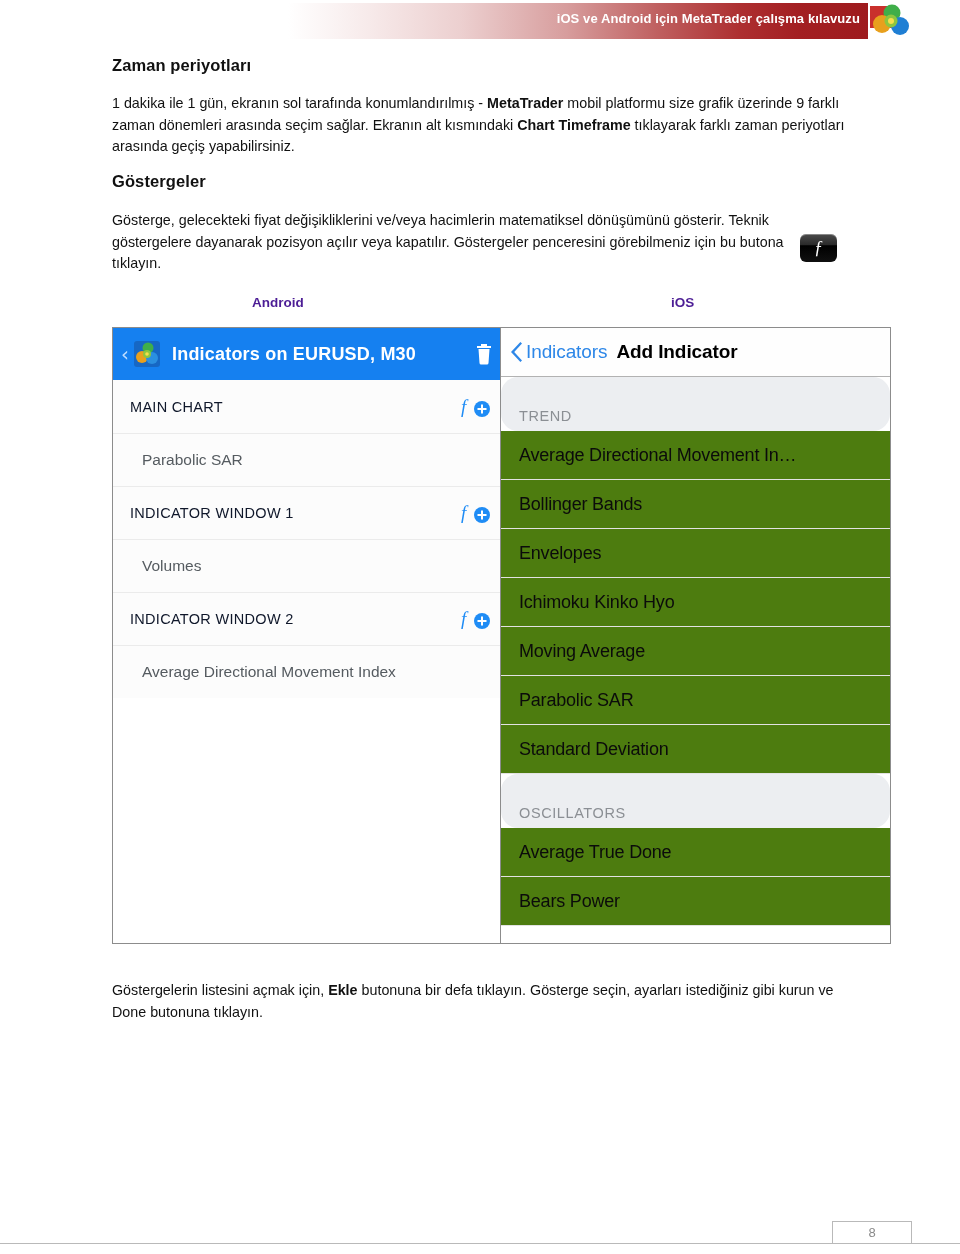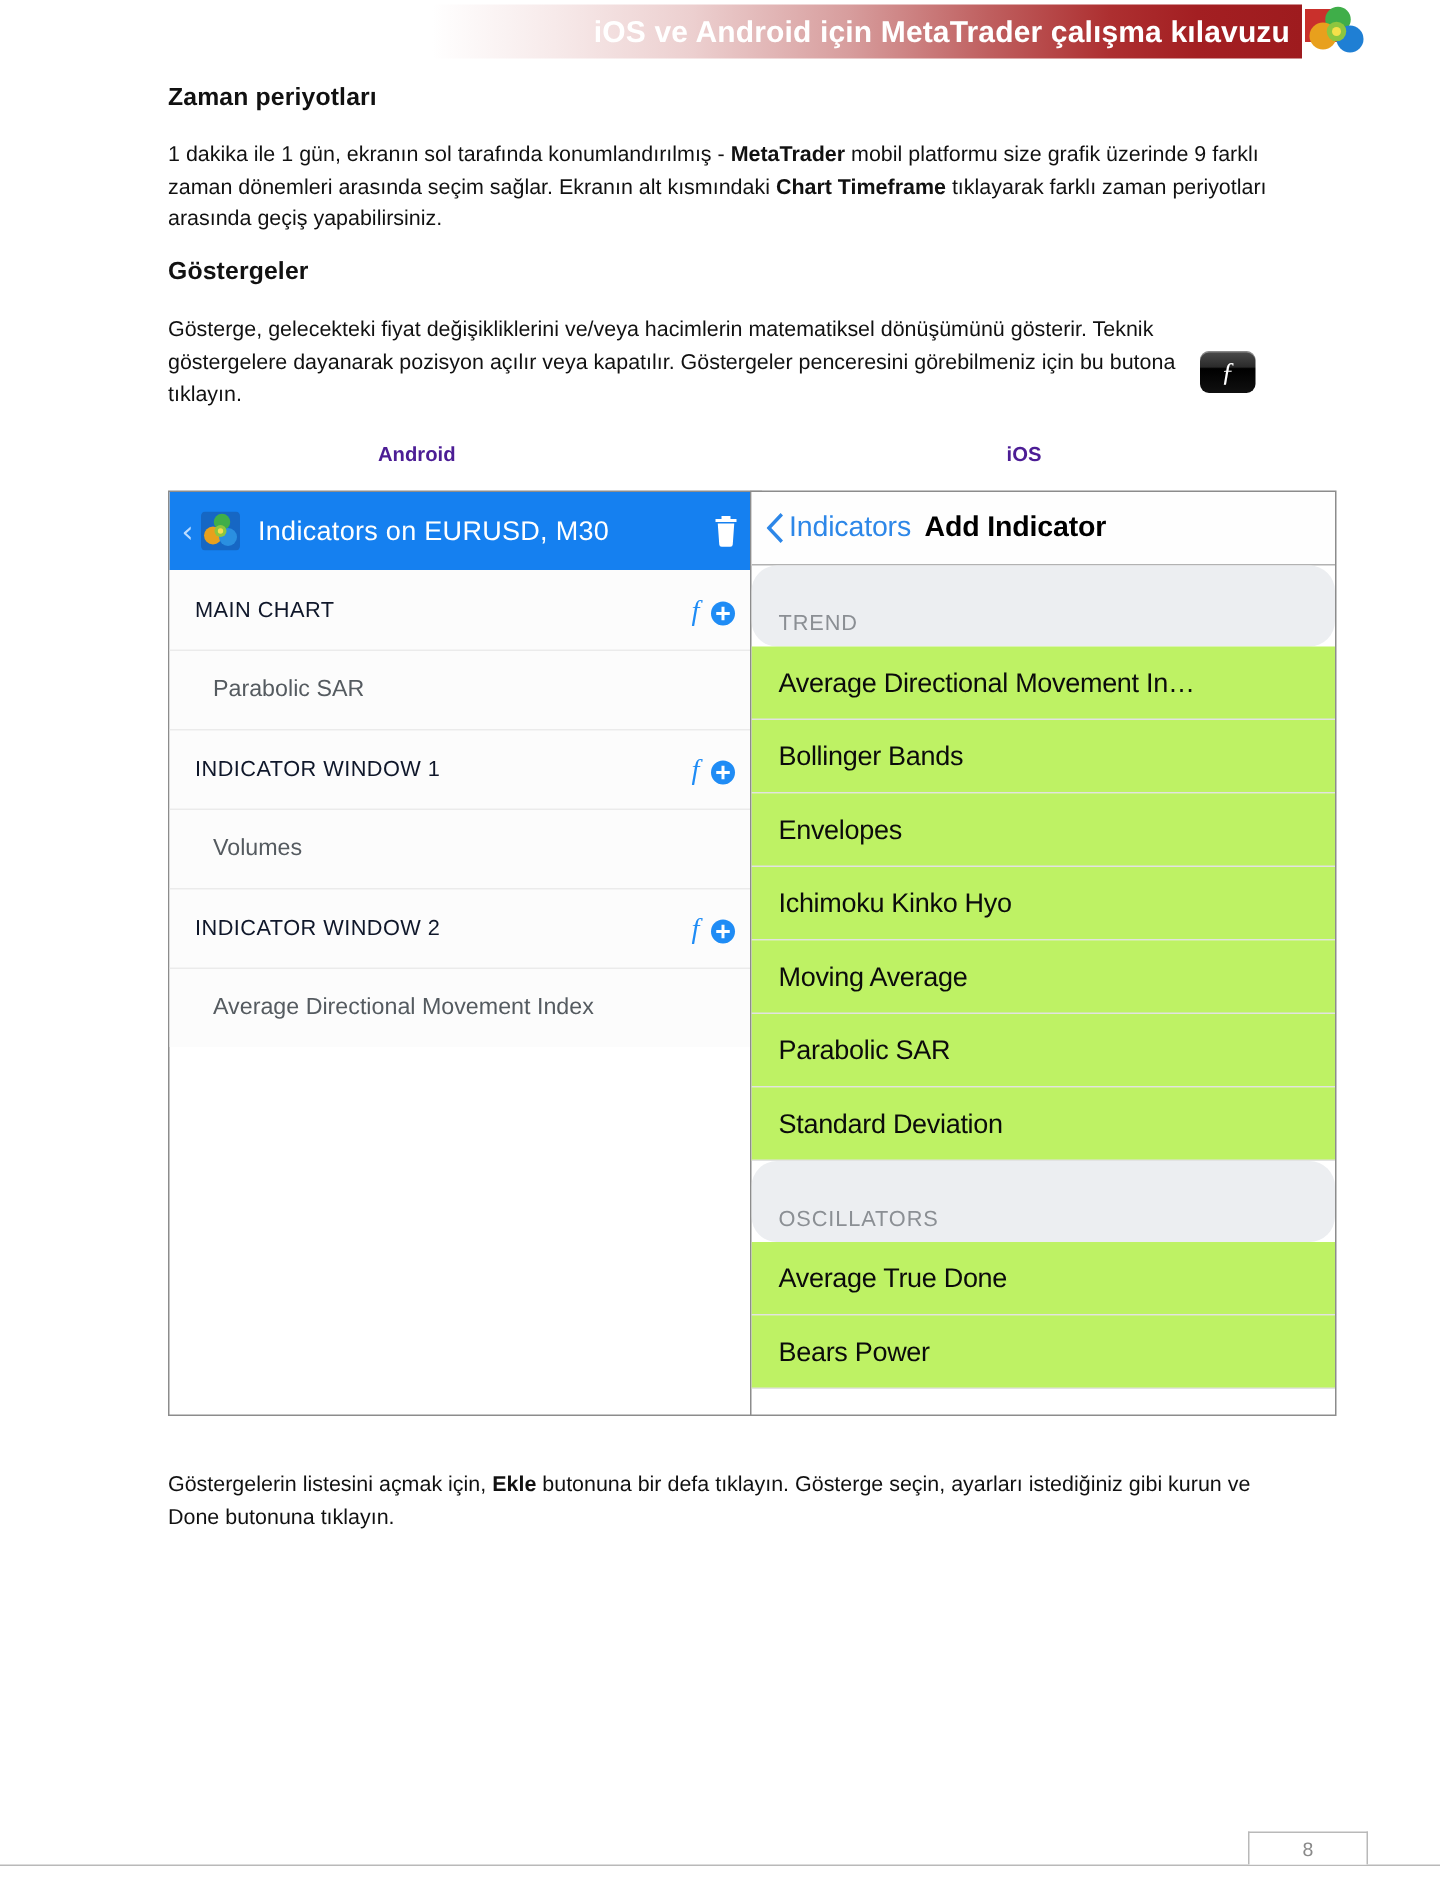--- a/index.html
+++ b/index.html
@@ -35,21 +35,21 @@
         #d79d9d 48%,
         #bf5f5f 64%,
         #ad2f30 78%,
         #a31f22 88%,
         #9e1b1e 100%);
   }
   .banner-title {
     position: absolute;
     right: 56px;
     top: 8px;
-    font-size: 20px;
+    font-size: 13px;
     font-weight: 700;
     color: #ffffff;
     white-space: nowrap;
     letter-spacing: .1px;
   }
   .banner-logo {
     position: absolute;
     right: 2px;
     top: 1px;
     width: 44px;
@@ -137,21 +137,21 @@
     color: #bcdcff;
     font-size: 20px;
     line-height: 1;
     padding-right: 5px;
     font-family: "DejaVu Sans", sans-serif;
   }
   .a-logo { width: 26px; height: 26px; flex: 0 0 auto; }
   .a-title {
     color: #ffffff;
     font-size: 18px;
-    font-weight: 400;
+    font-weight: 700;
     margin-left: 12px;
     white-space: nowrap;
     letter-spacing: .2px;
   }
   .a-trash { margin-left: auto; width: 18px; height: 22px; }
 
   .a-list { background: #fcfcfc; }
   .a-group {
     height: 53px;
     display: flex;
@@ -216,21 +216,21 @@
     border-radius: 17px;
   }
   .i-row {
     height: 49px;
     display: flex;
     align-items: center;
     padding-left: 18px;
     box-sizing: border-box;
     color: #0b0b0b;
     font-size: 18px;
-    background: #bef264;
+    background: #4d7c0f;
     border-bottom: 1px solid #e2e2e2;
     letter-spacing: -.2px;
     white-space: nowrap;
   }
 
   
   .footer-rule {
     position: absolute;
     left: 0;
     top: 1243px;

